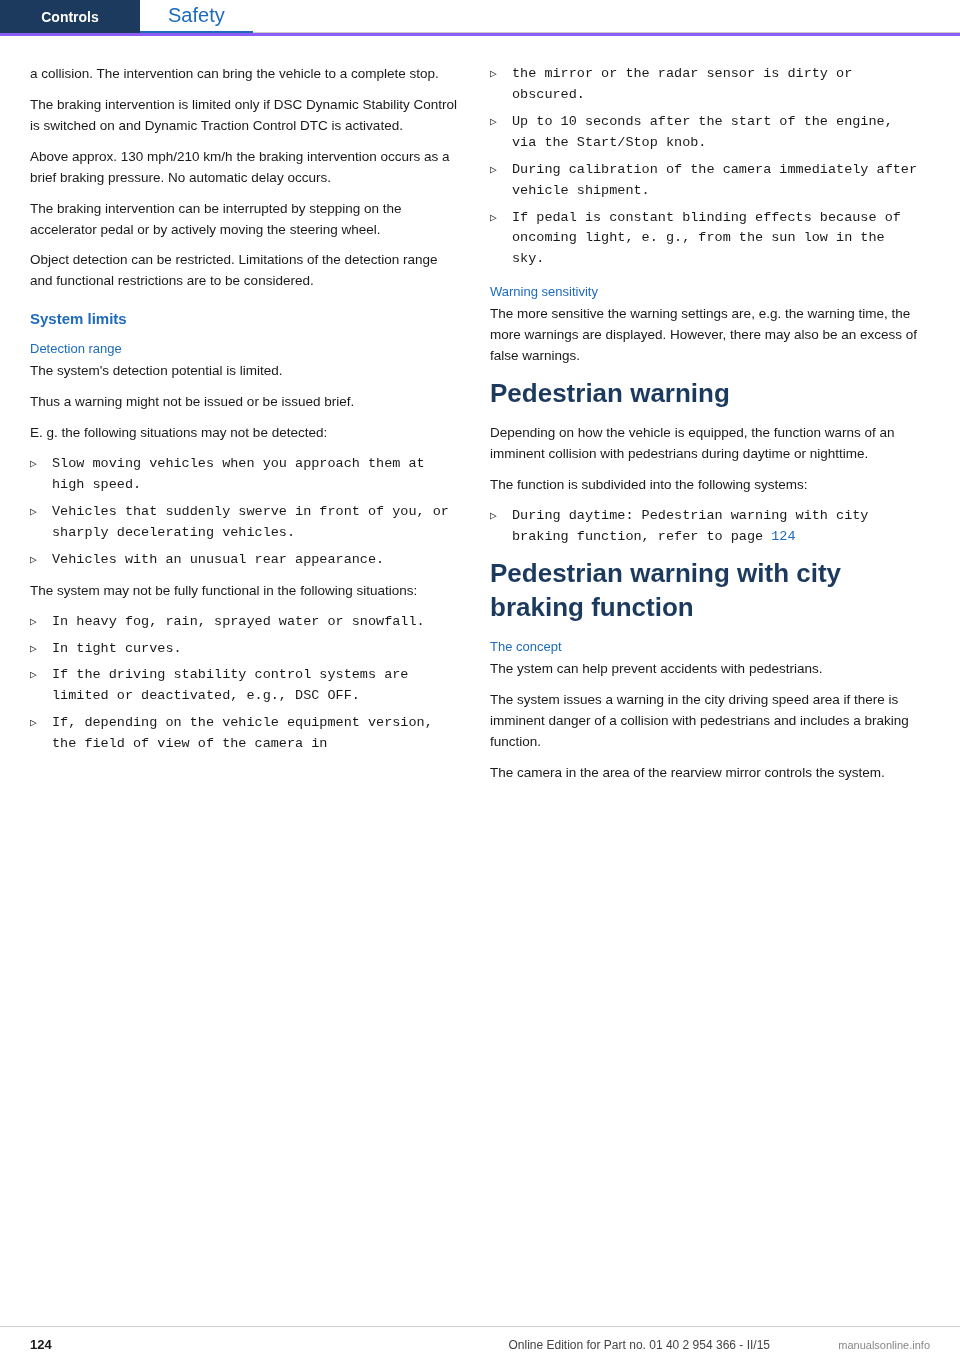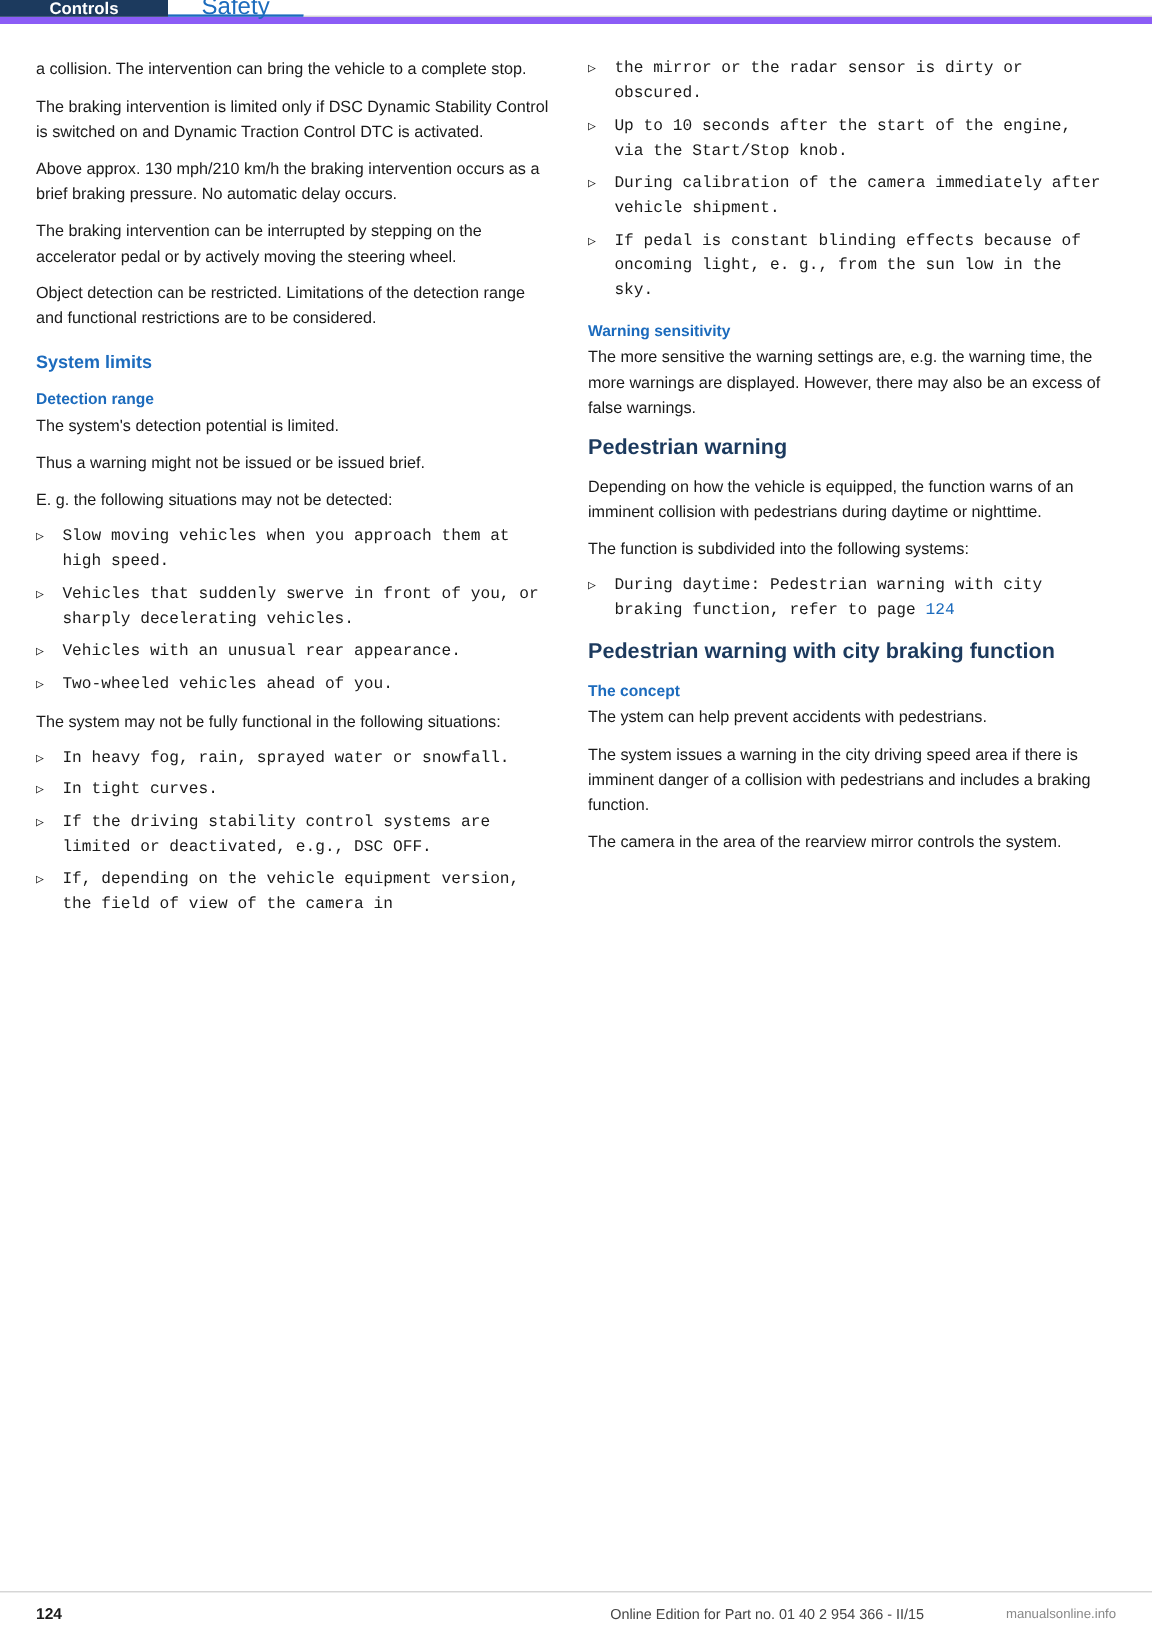--- a/index.html
+++ b/index.html
@@ -9,23 +9,23 @@
       color: #1a1a1a;
       background: #fff;
       width: 960px;
       min-height: 1362px;
       position: relative;
     }
 
     
     .header-tabs {
       display: flex;
-      height: 20px;
+      height: 36px;
       background: #fff;
-      border-bottom: 6px solid #8b5cf6;
+      border-bottom: 3px solid #8b5cf6;
     }
     .tab-controls {
       background: #1c3a5e;
       color: #fff;
       padding: 0 28px;
       display: flex;
       align-items: center;
       font-size: 14px;
       font-weight: bold;
       min-width: 140px;
@@ -71,28 +71,28 @@
       color: #1c6bbd;
       font-size: 15px;
       font-weight: bold;
       margin-top: 18px;
       margin-bottom: 6px;
     }
 
     .sub-heading {
       color: #1c6bbd;
       font-size: 13px;
-      font-weight: bold;
+      font-weight: normal;
       margin-top: 14px;
       margin-bottom: 5px;
     }
 
     .big-heading {
       color: #1c3a5e;
-      font-size: 18px;
+      font-size: 26px;
       font-weight: bold;
       margin-top: 10px;
       margin-bottom: 12px;
       line-height: 1.3;
     }
 
     .bullet-list {
       list-style: none;
       padding: 0;
       margin-bottom: 10px;
@@ -171,21 +171,20 @@
 
     <div class="sub-heading">Detection range</div>
     <p>The system's detection potential is limited.</p>
     <p>Thus a warning might not be issued or be issued brief.</p>
     <p>E. g. the following situations may not be detected:</p>
 
     <ul class="bullet-list">
       <li>Slow moving vehicles when you approach them at high speed.</li>
       <li>Vehicles that suddenly swerve in front of you, or sharply decelerating vehicles.</li>
       <li>Vehicles with an unusual rear appearance.</li>
-      <li>Two-wheeled vehicles ahead of you.</li>
     </ul>
 
     <p>The system may not be fully functional in the following situations:</p>
 
     <ul class="bullet-list">
       <li>In heavy fog, rain, sprayed water or snowfall.</li>
       <li>In tight curves.</li>
       <li>If the driving stability control systems are limited or deactivated, e.g., DSC OFF.</li>
       <li>If, depending on the vehicle equipment version, the field of view of the camera in</li>
     </ul>

